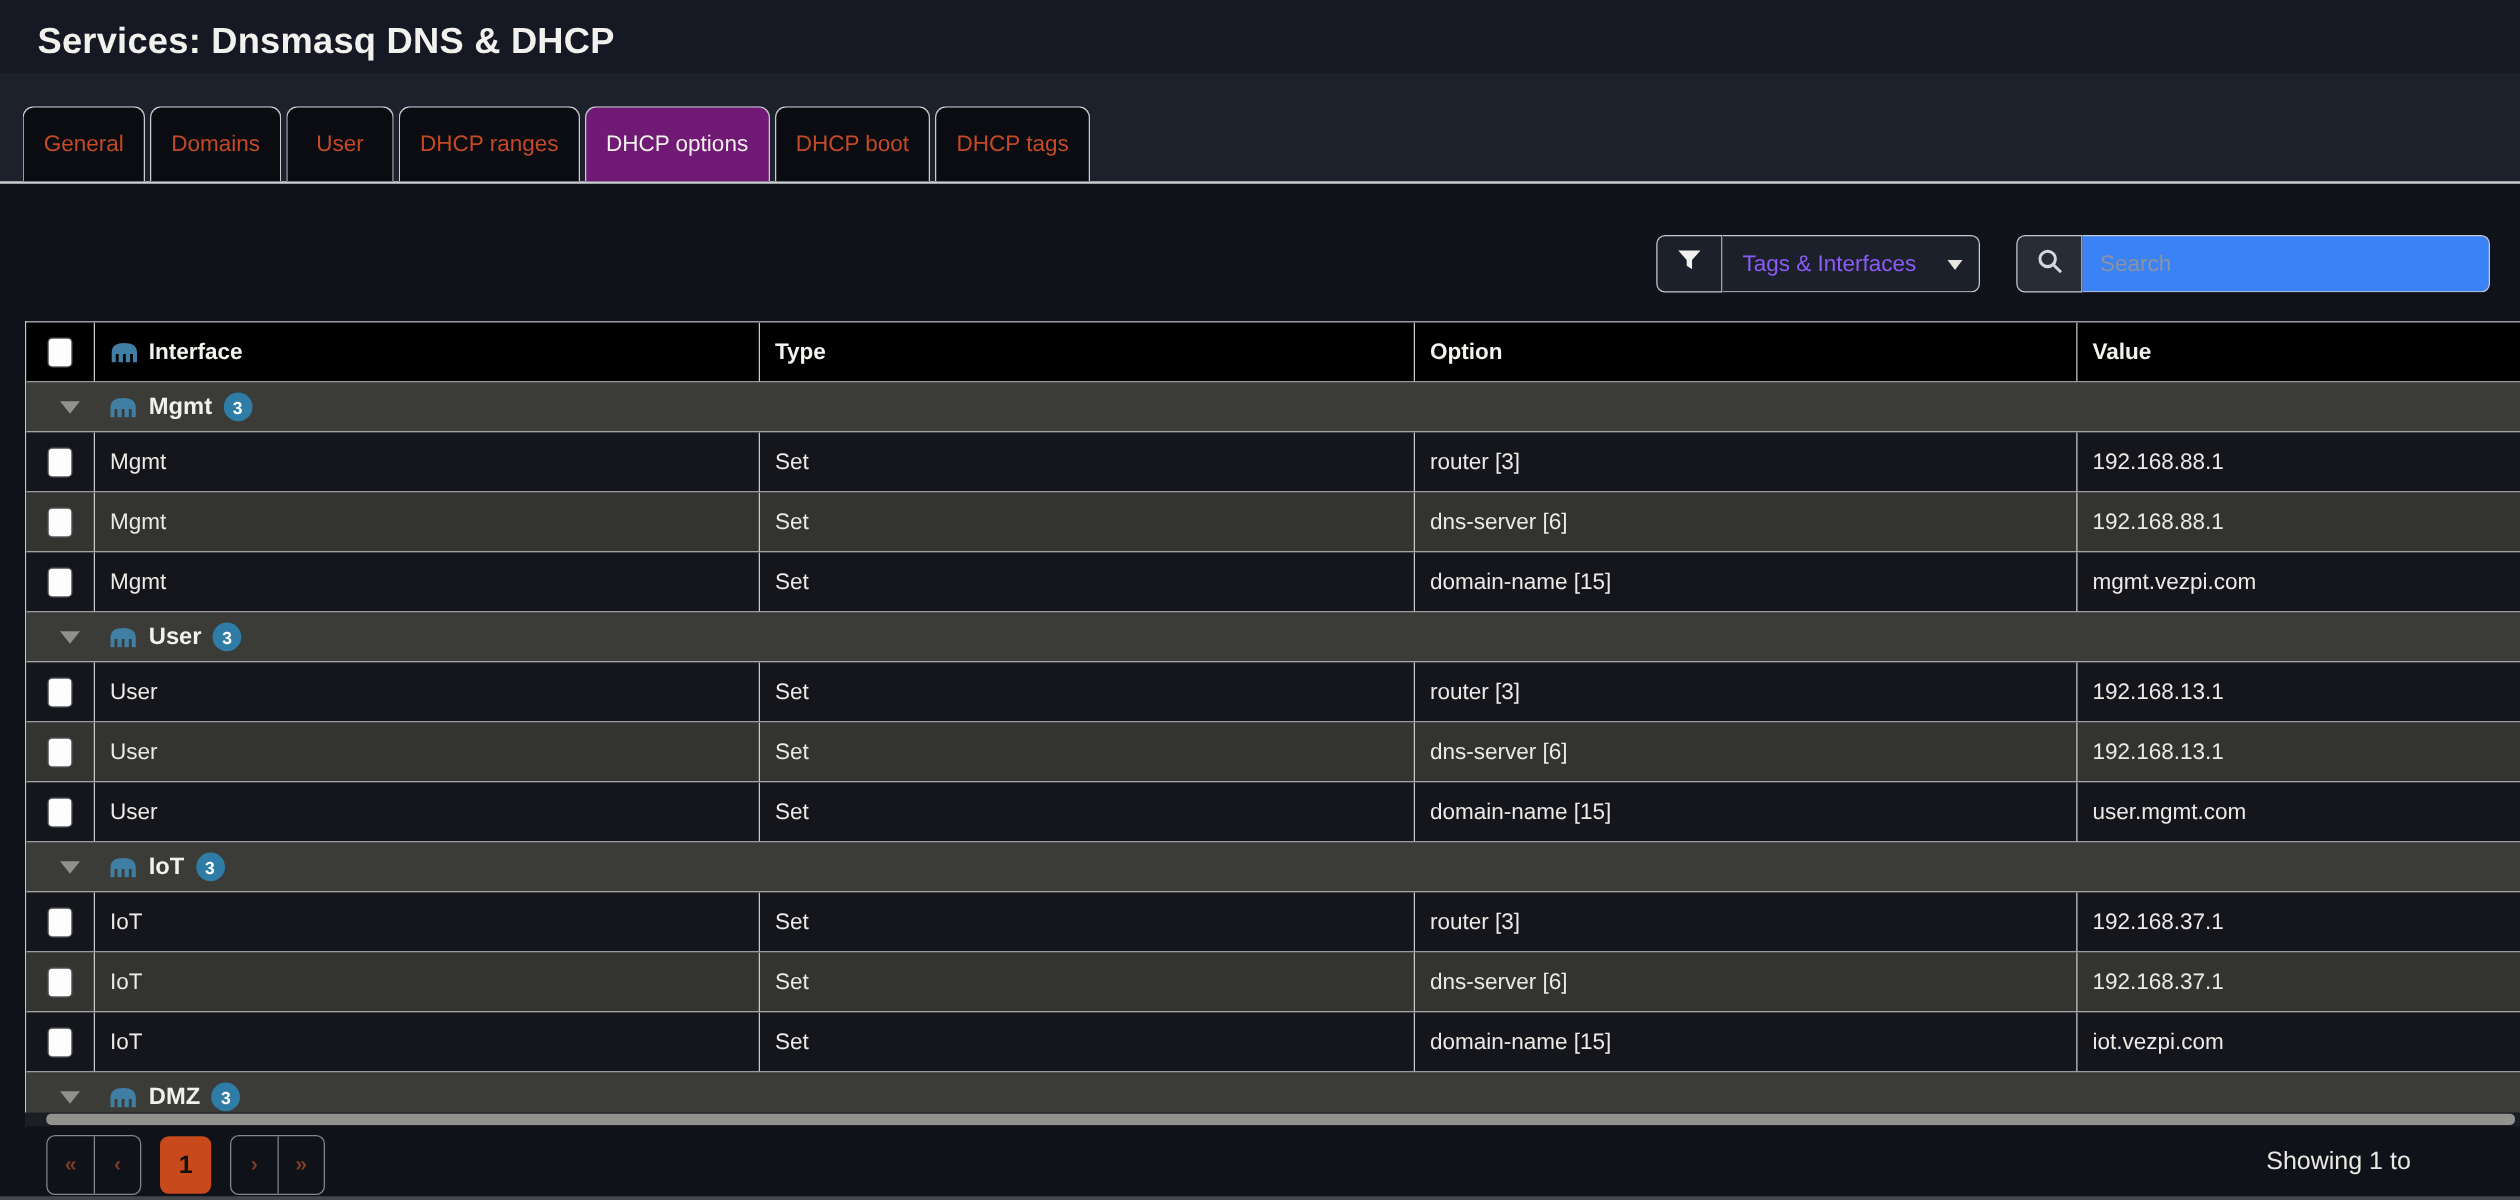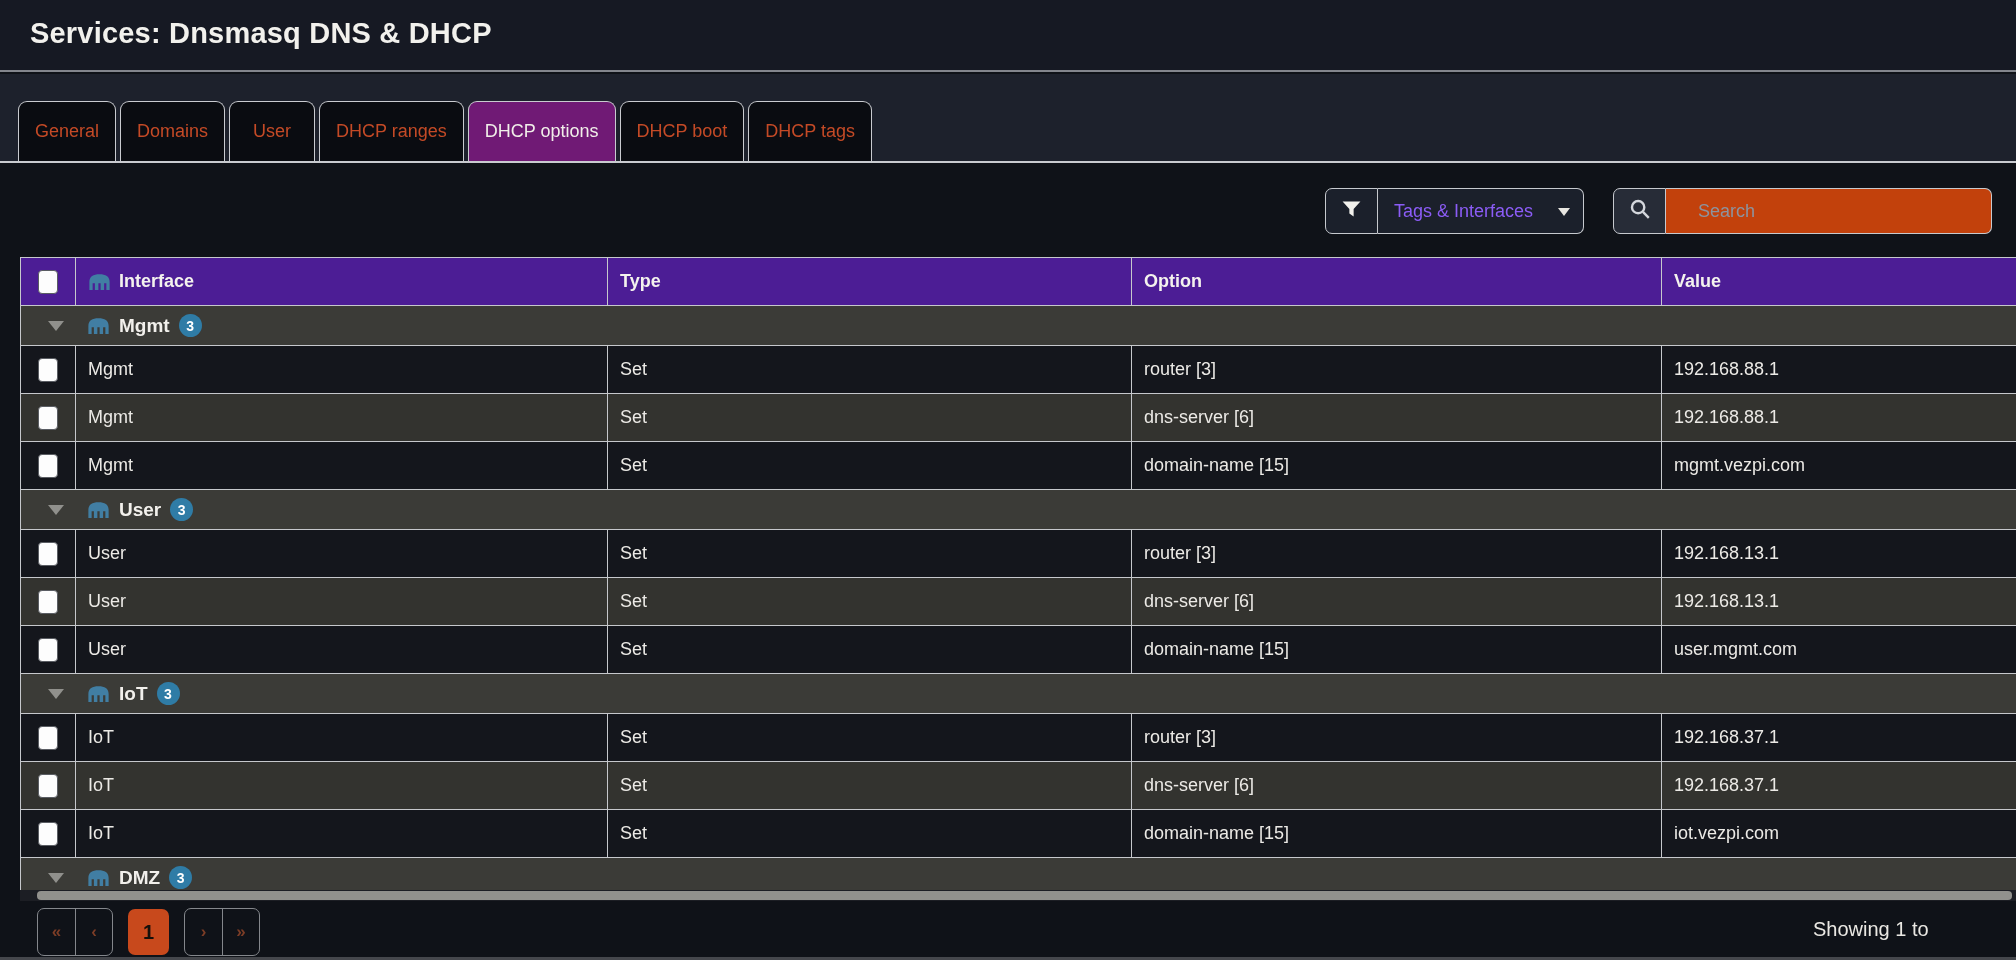--- a/index.html
+++ b/index.html
@@ -9,47 +9,47 @@
     background:#0f1218;
     font-family:"Liberation Sans","DejaVu Sans",sans-serif;
     color:#eceae6;
   }
   
   .topbar { position:absolute; top:0; left:0; width:100%; height:72px;
     background:#161923; border-bottom:2px solid #83868d; }
   .page-title { position:absolute; left:30px; top:17px; font-size:29px; font-weight:bold;
     color:#f2f1ed; letter-spacing:.2px; }
   
-  .tabstrip { position:absolute; top:74px; left:0; width:100%; height:89px;
+  .tabstrip { position:absolute; top:58px; left:0; width:100%; height:89px;
     background:#1d212c; border-bottom:2px solid #c9cbd0;
     display:flex; align-items:flex-end; padding-left:18px; gap:4px; }
   .tab { height:60px; line-height:58px; padding:0 16px; min-width:86px; text-align:center;
     background:#0a0c11; border:1px solid #c9cbd0; border-bottom:none;
     border-radius:9px 9px 0 0; color:#c44a26; font-size:18px; cursor:pointer; }
   .tab.active { background:#701a75; color:#f1efe9; }
   
   .filter-group { position:absolute; top:188px; left:1325px; height:46px; display:flex; }
   .filter-btn { width:53px; background:#1b202b; border:1px solid #c6c9ce;
     border-radius:7px 0 0 7px; display:flex; align-items:center; justify-content:center; cursor:pointer; }
   .filter-select { width:206px; background:#1b202b; border:1px solid #c6c9ce; border-left:none;
     border-radius:0 7px 7px 0; color:#8b5cf6; font-size:18px; display:flex; align-items:center;
     justify-content:space-between; padding:0 13px 0 16px; cursor:pointer; }
   .caret-down { width:0; height:0; border:6px solid transparent; border-top:8px solid #e8e6e1;
     margin-top:7px; }
   .search-group { position:absolute; top:188px; left:1613px; height:46px; display:flex; }
   .search-btn { width:53px; background:#272c37; border:1px solid #c6c9ce;
     border-radius:7px 0 0 7px; display:flex; align-items:center; justify-content:center; cursor:pointer; }
-  .search-input { width:326px; background:#c2410c; border:1px solid #c6c9ce; border-left:none;
-    border-radius:0 7px 7px 0; color:#eceae5; font-size:18px; padding:0 32px; outline:none; }
+  .search-input { width:326px; background:#3b82f6; border:1px solid #c6c9ce; border-left:none;
+    border-radius:0 7px 7px 0; color:#eceae5; font-size:18px; padding:0 14px; outline:none; }
   .search-input::placeholder { color:#8d939e; }
   
   .grid { position:absolute; left:20px; top:257px; width:1996px; height:644px; overflow:hidden;
     border-top:1px solid #c6c8cc; border-left:1px solid #c6c8cc; background:#14161c; }
   .tr { display:flex; border-bottom:1px solid #c6c8cc; }
-  .th-row { height:48px; background:#4c1d95; }
+  .th-row { height:48px; background:#000000; }
   .cell { border-right:1px solid #c6c8cc; display:flex; align-items:center;
     padding:0 12px; font-size:18px; overflow:hidden; white-space:nowrap; }
   .c0 { width:55px; justify-content:center; padding:0; }
   .c1 { width:532px; } .c2 { width:524px; } .c3 { width:530px; }
   .c4 { flex:1; border-right:none; }
   .th { font-weight:bold; color:#f4f2ee; cursor:pointer; gap:8px; }
   .checkbox { width:20px; height:24px; background:#fdfdfd; border:1px solid #5a5d63;
     border-radius:4px; cursor:pointer; }
   .group-row { height:40px; background:#3b3b37; border-bottom:1px solid #c6c8cc;
     display:flex; align-items:center; padding-left:27px; cursor:pointer; }

